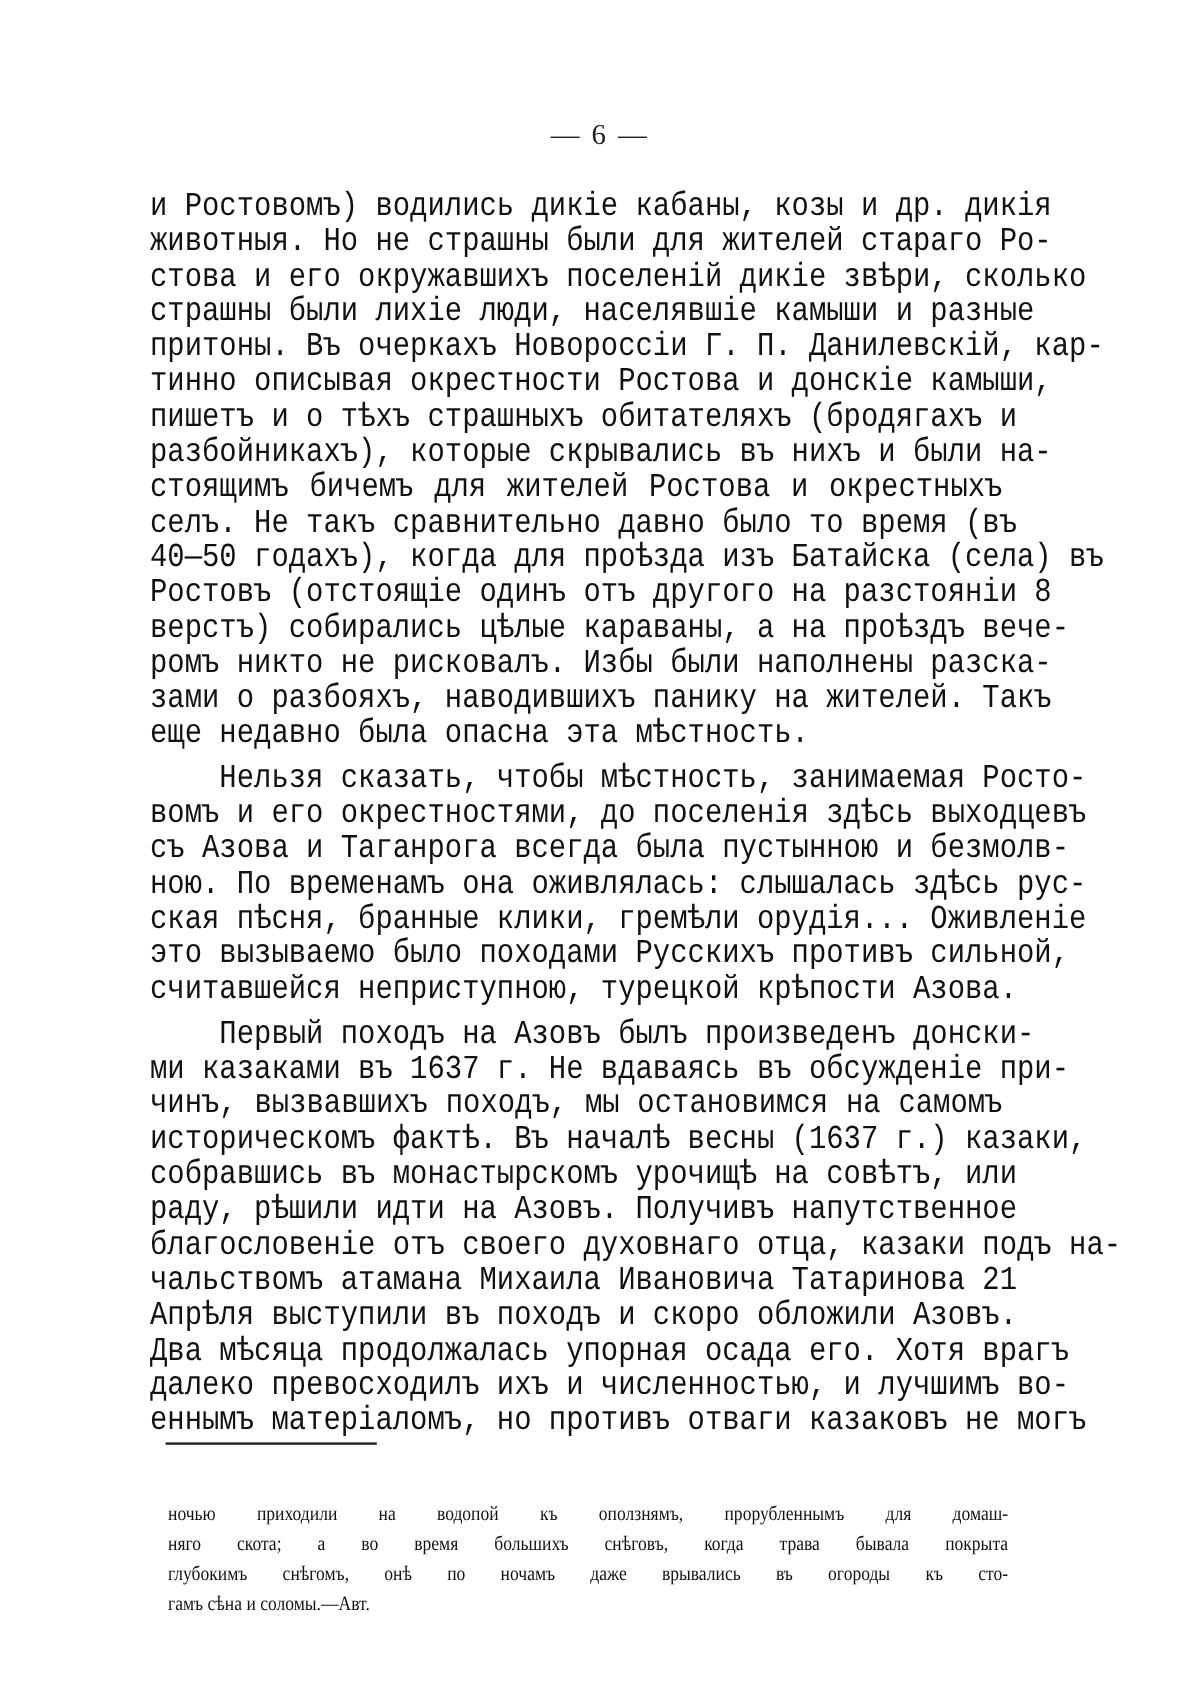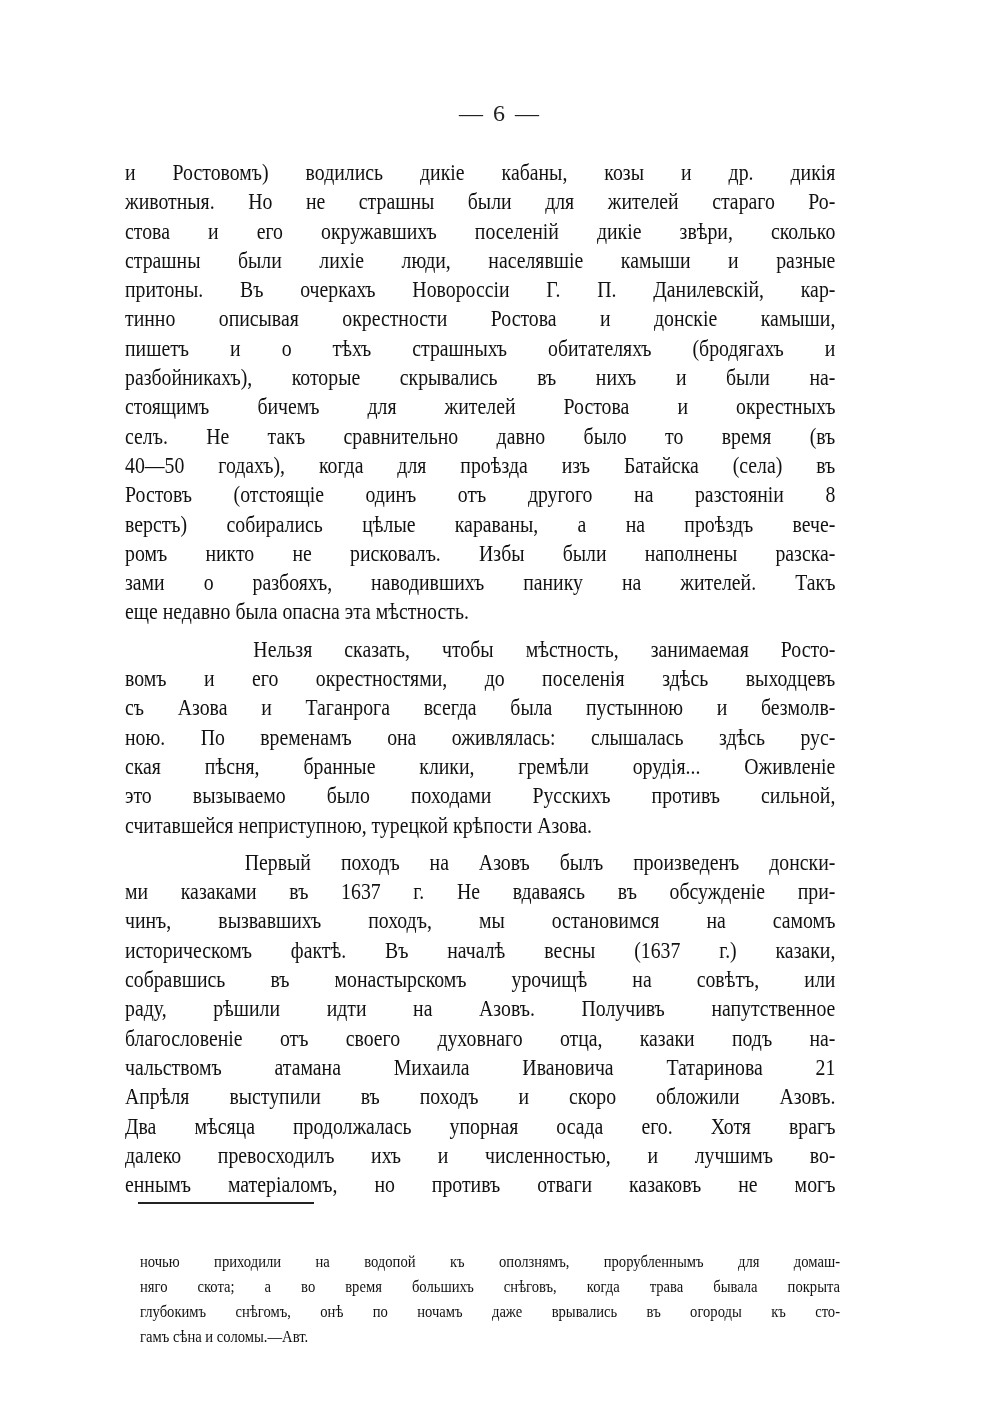--- a/index.html
+++ b/index.html
@@ -4,21 +4,21 @@
 <style>
   html, body { margin: 0; padding: 0; background: #ffffff; }
   body { width: 1000px; height: 1418px; position: relative; overflow: hidden; }
   .page { position: absolute; left: 0; top: 0; width: 1000px; height: 1418px; background: #fff; }
   .pageno {
     position: absolute; left: 0; width: 1000px; top: 100px; text-align: center;
     font-family: "Liberation Serif", serif; font-size: 24px; color: #222; letter-spacing: 2px;
   }
   .body-text {
     position: absolute; left: 125px; width: 710px; top: 158px;
-    font-family: Liberation Serif, serif; font-size: 23px; color: #111;
+    font-family: Liberation Mono, monospace; font-size: 28px; color: #111;
   }
   .line {
     height: 29.3px; line-height: 29.3px; white-space: nowrap;
     text-align: justify; text-align-last: justify; overflow: visible;
     transform: scaleX(0.86); transform-origin: left center; width: 826px;
   }
   .line.last { text-align-last: left; }
   .gap { height: 8px; }
   .footnote-rule {
     position: absolute; left: 138px; top: 1202px; width: 176px; height: 2px; background: #222;

